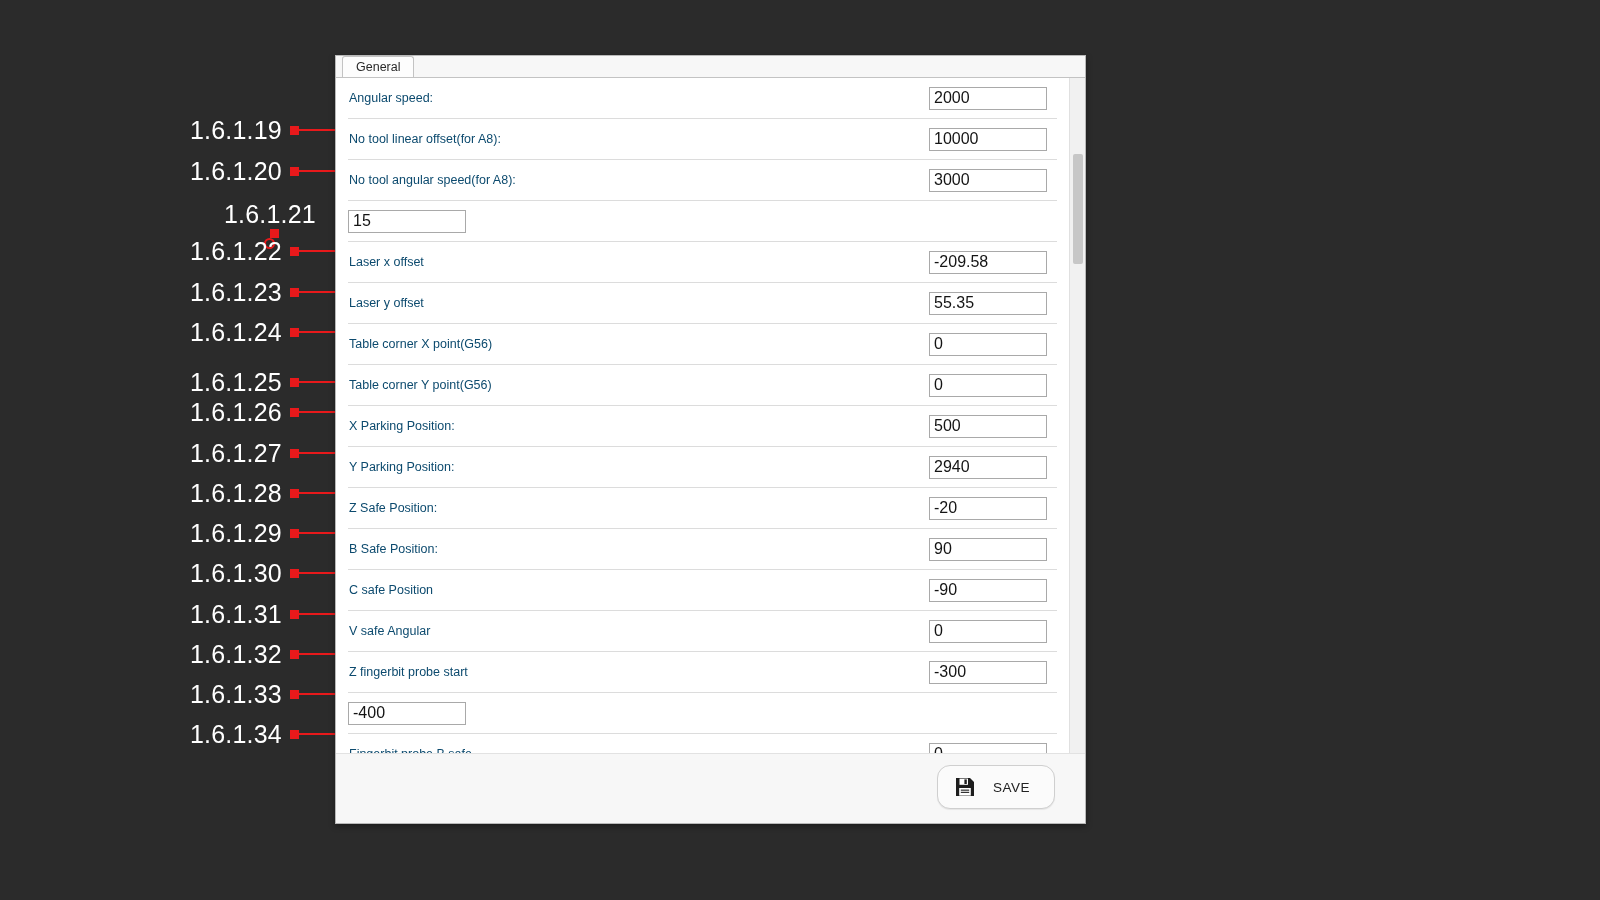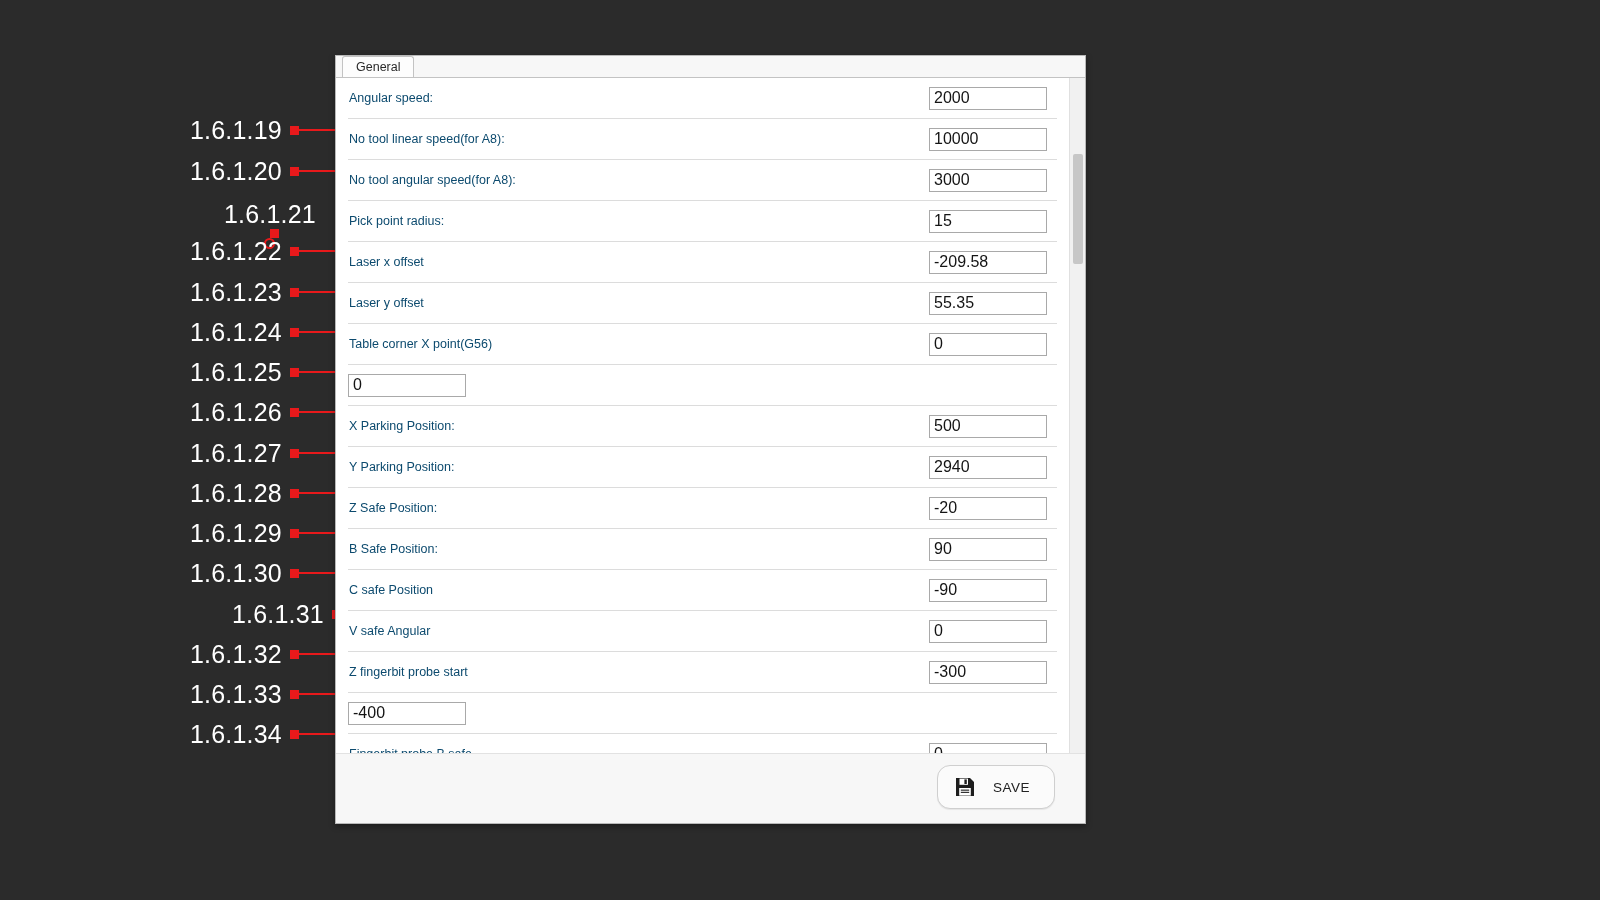--- a/index.html
+++ b/index.html
@@ -242,21 +242,21 @@
         <span class="callout-square"></span>
         <span class="callout-line"></span>
         <span class="callout-circle"></span>
       </div>
       <div class="callout" style="top: 321px;">
         <span class="callout-label">1.6.1.24</span>
         <span class="callout-square"></span>
         <span class="callout-line"></span>
         <span class="callout-circle"></span>
       </div>
-      <div class="callout" style="top: 361px;">
+      <div class="callout" style="top: 371px;">
         <span class="callout-label">1.6.1.25</span>
         <span class="callout-square"></span>
         <span class="callout-line"></span>
         <span class="callout-circle"></span>
       </div>
       <div class="callout" style="top: 401px;">
         <span class="callout-label">1.6.1.26</span>
         <span class="callout-square"></span>
         <span class="callout-line"></span>
         <span class="callout-circle"></span>
@@ -278,21 +278,21 @@
         <span class="callout-square"></span>
         <span class="callout-line"></span>
         <span class="callout-circle"></span>
       </div>
       <div class="callout" style="top: 562px;">
         <span class="callout-label">1.6.1.30</span>
         <span class="callout-square"></span>
         <span class="callout-line"></span>
         <span class="callout-circle"></span>
       </div>
-      <div class="callout" style="top: 603px; margin-left: 42px;">
+      <div class="callout" style="top: 603px;">
         <span class="callout-label">1.6.1.31</span>
         <span class="callout-square"></span>
         <span class="callout-line"></span>
         <span class="callout-circle"></span>
       </div>
       <div class="callout" style="top: 643px;">
         <span class="callout-label">1.6.1.32</span>
         <span class="callout-square"></span>
         <span class="callout-line"></span>
         <span class="callout-circle"></span>
@@ -320,44 +320,44 @@
     </div>
 
     <div id="pane">
 
       <div id="rows-area">
           <div class="row">
             <div class="row-label">Angular speed:</div>
             <input class="row-input" type="text" value="2000" style="">
           </div>
           <div class="row">
-            <div class="row-label">No tool linear speed(for A8):</div>
+            <div class="row-label">No tool linear offset(for A8):</div>
             <input class="row-input" type="text" value="10000" style="">
           </div>
           <div class="row">
             <div class="row-label">No tool angular speed(for A8):</div>
             <input class="row-input" type="text" value="3000" style="">
           </div>
           <div class="row">
-            <div class="row-label">Pick point radius:</div>
             <input class="row-input" type="text" value="15" style="">
           </div>
           <div class="row">
             <div class="row-label">Laser x offset</div>
             <input class="row-input" type="text" value="-209.58" style="">
           </div>
           <div class="row">
             <div class="row-label">Laser y offset</div>
             <input class="row-input" type="text" value="55.35" style="">
           </div>
           <div class="row">
             <div class="row-label">Table corner X point(G56)</div>
             <input class="row-input" type="text" value="0" style="">
           </div>
           <div class="row">
+            <div class="row-label">Table corner Y point(G56)</div>
             <input class="row-input" type="text" value="0" style="">
           </div>
           <div class="row">
             <div class="row-label">X Parking Position:</div>
             <input class="row-input" type="text" value="500" style="">
           </div>
           <div class="row">
             <div class="row-label">Y Parking Position:</div>
             <input class="row-input" type="text" value="2940" style="">
           </div>

